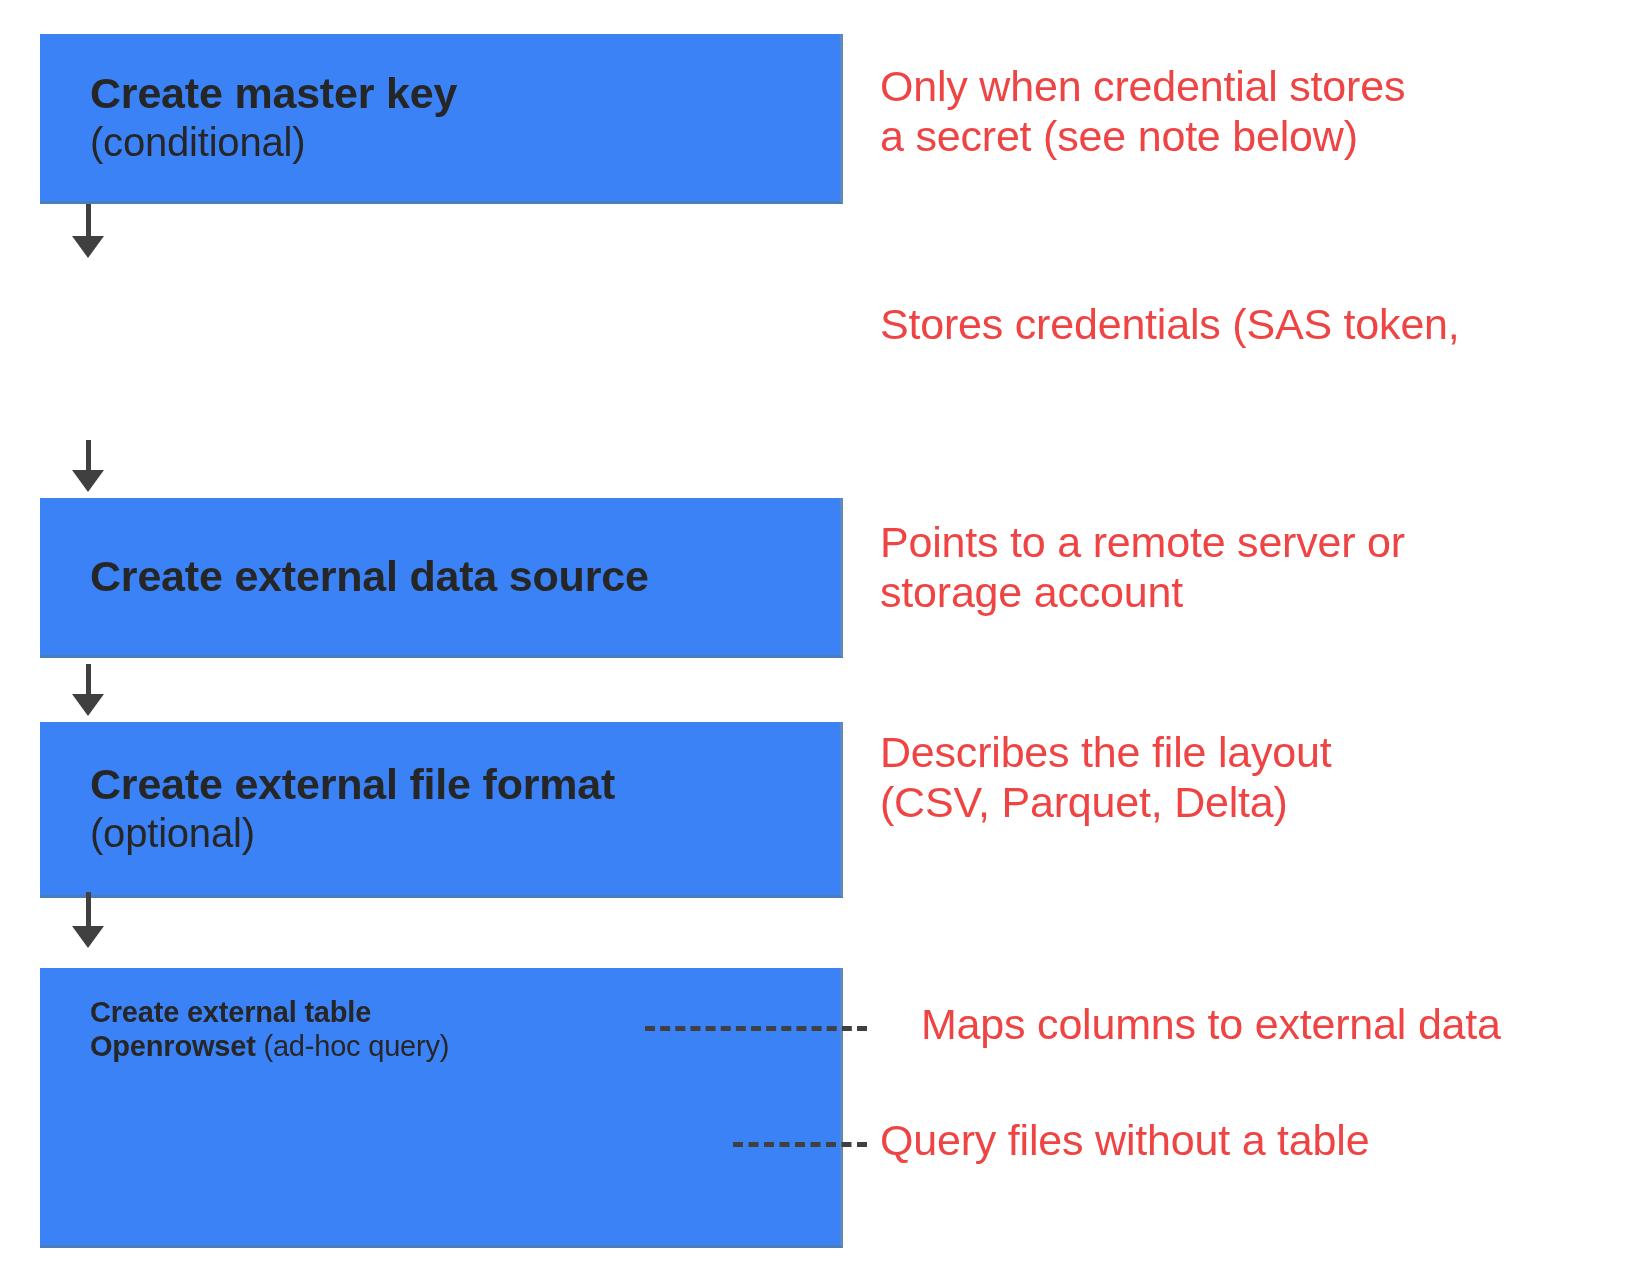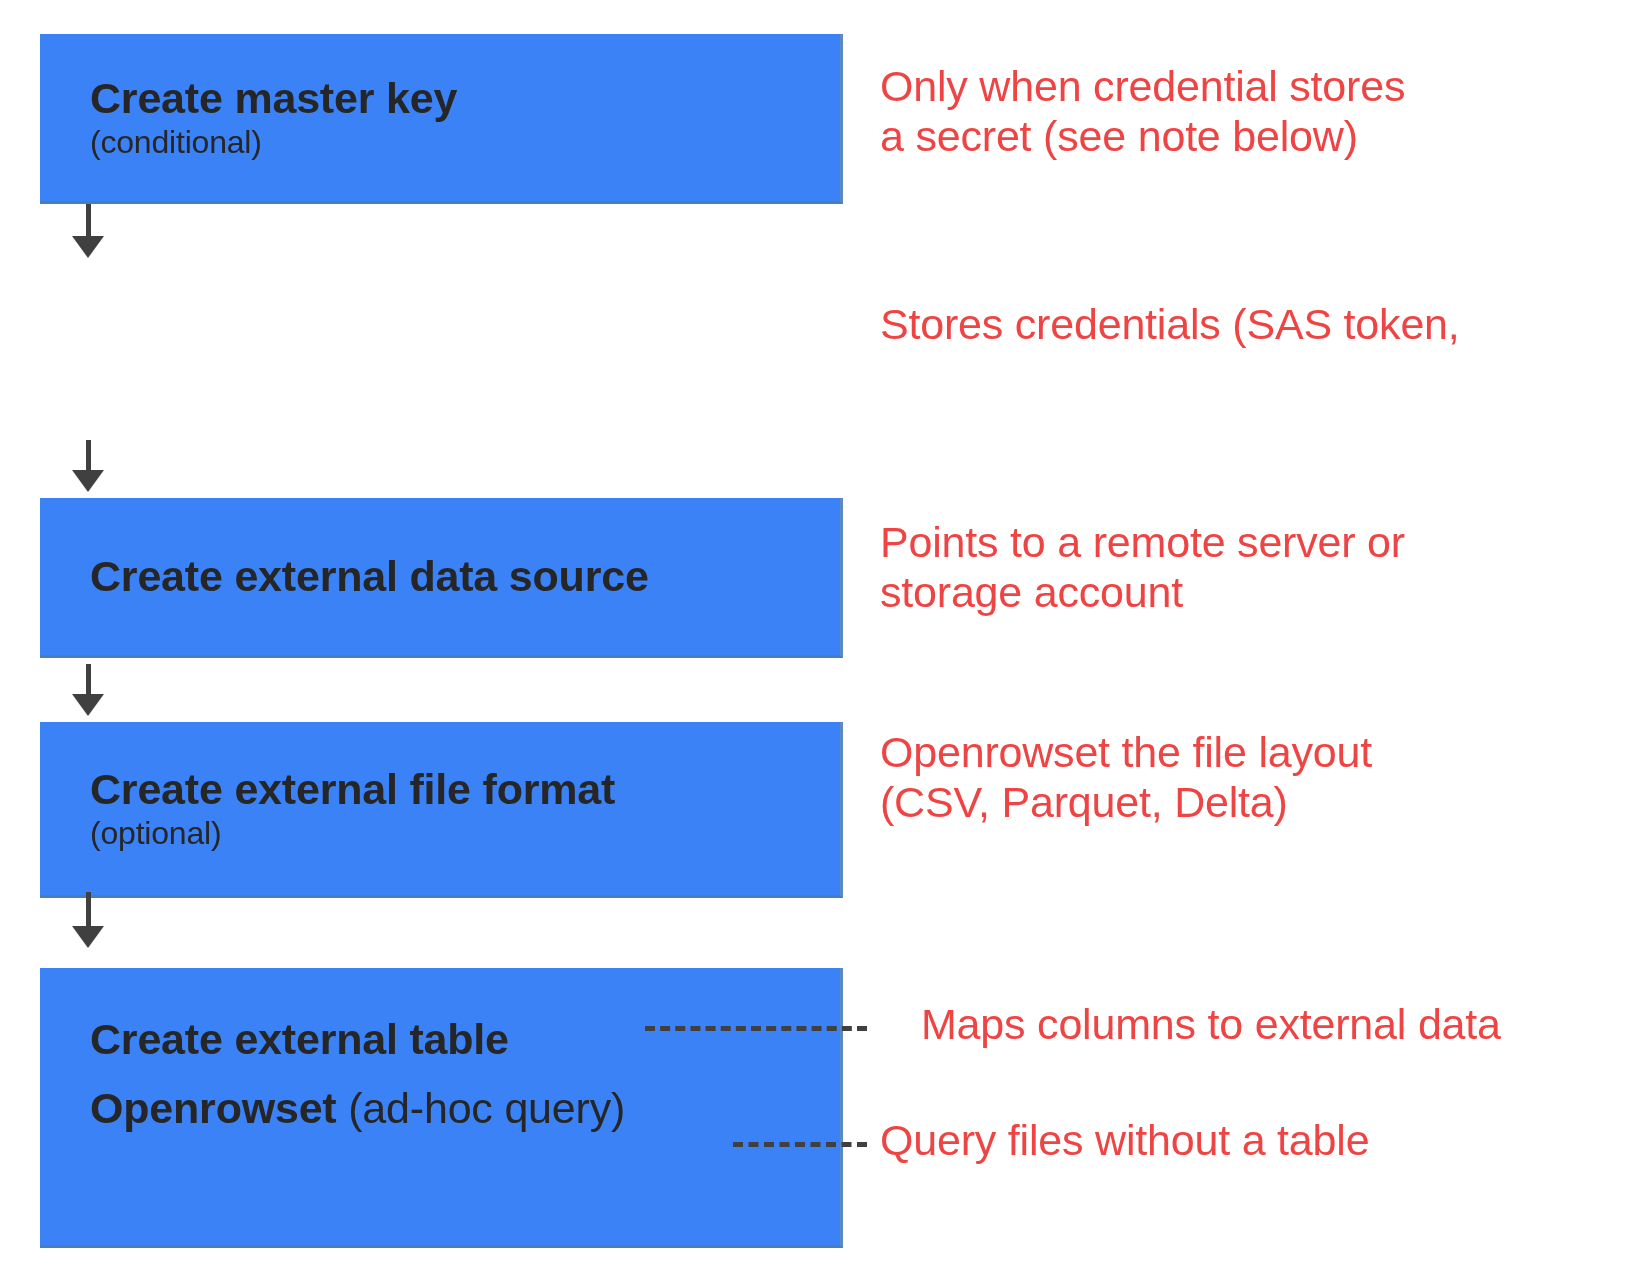--- a/index.html
+++ b/index.html
@@ -38,30 +38,29 @@
     padding-left: 50px;
     line-height: 1.16;
   }
   .step-title {
     font-size: 43px;
     font-weight: bold;
     letter-spacing: -0.2px;
     white-space: nowrap;
   }
   .step-sub {
-    font-size: 32px;
+    font-size: 40px;
     font-weight: normal;
     letter-spacing: -0.2px;
     white-space: nowrap;
   }
   .step-line {
-    font-size: 43px;
+    font-size: 29px;
     letter-spacing: -0.2px;
     white-space: nowrap;
-    margin-top: 19px;
   }
   .step-line b { font-weight: bold; }
 
   
   .note {
     position: absolute;
     left: 880px;
     font-size: 43px;
     line-height: 1.16;
     letter-spacing: -0.2px;
@@ -132,21 +131,21 @@
   <div class="connector" style="top:664px; height:38px;"></div>
   <div class="arrowhead" style="top:694px;"></div>
 
   <div class="step-box" style="top:722px; height:176px;">
     <div class="step-text">
       <div class="step-title">Create external file format</div>
       <div class="step-sub">(optional)</div>
     </div>
   </div>
   <div class="note" style="top:728px;">
-    <div>Openrowset the file layout</div>
+    <div>Describes the file layout</div>
     <div>(CSV, Parquet, Delta)</div>
   </div>
 
   <div class="connector" style="top:892px; height:42px;"></div>
   <div class="arrowhead" style="top:926px;"></div>
 
   <div class="step-box" style="top:968px; height:280px; justify-content:flex-start;">
     <div class="step-text" style="padding-top:28px;">
       <div class="step-line">
         <b>Create external table</b>

